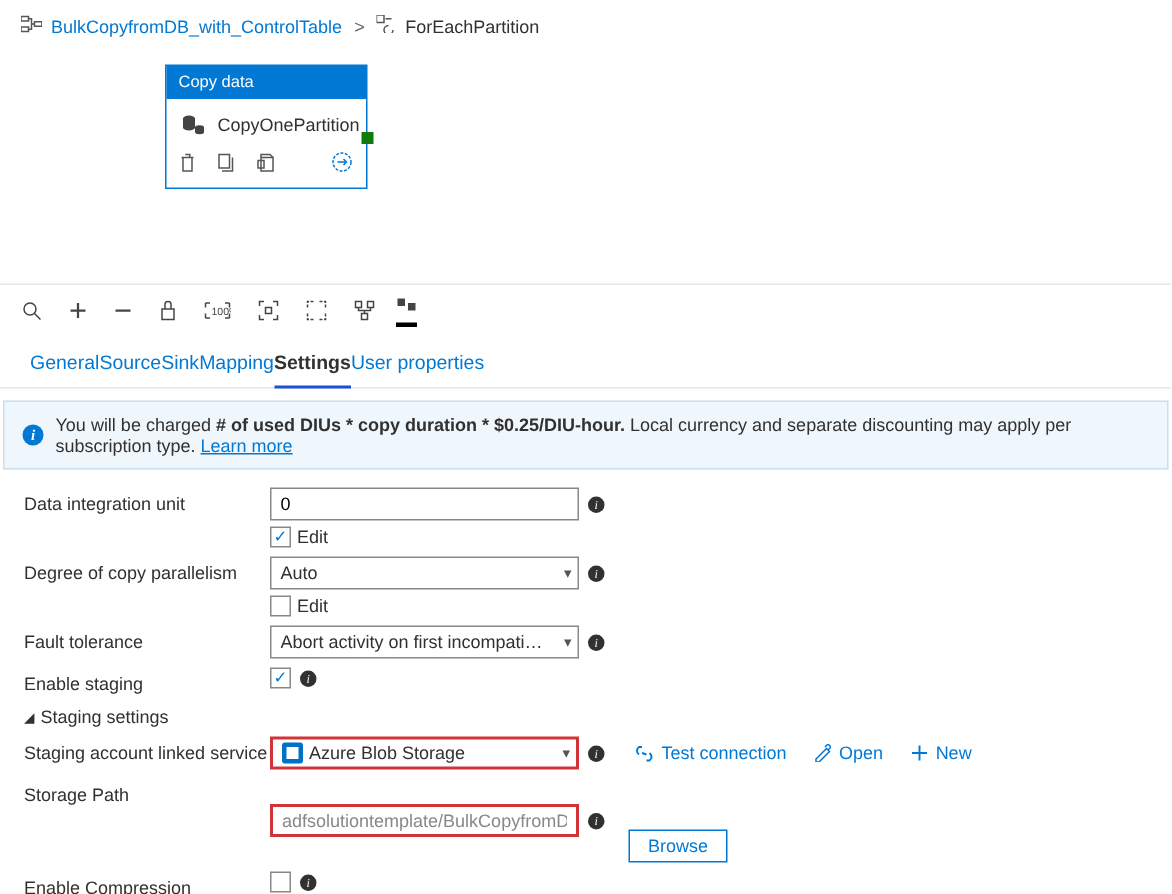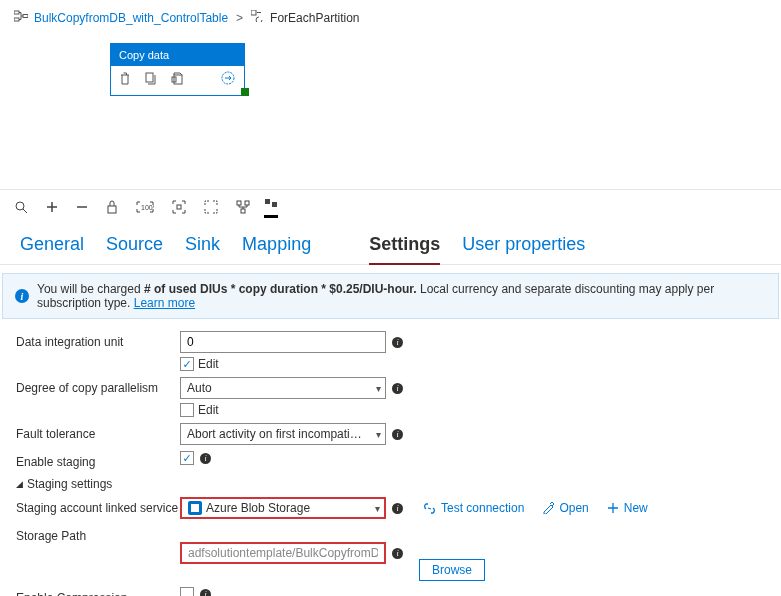--- a/index.html
+++ b/index.html
@@ -83,36 +83,34 @@
   }
   .toolbar svg, .toolbar .tool-txt { cursor: pointer; }
   .toolbar .mark {
     border-bottom: 3px solid #000;
     padding-bottom: 2px;
     margin-left:-4px;
   }
 
   .tabs {
     display: flex;
-    gap: 22px;
     padding: 6px 20px 0;
     border-bottom: 1px solid #e5e5e5;
-    font-size: 18px;
+    font-size: 13px;
   }
   .tab {
     padding: 4px 0 8px;
     color: #0078d4;
     cursor: pointer;
   }
   .tab.active {
     color: #323130;
     font-weight: 600;
-    border-bottom: 2px solid #7f1d1d;
+    border-bottom: 2px solid #1d4ed8;
     margin-bottom: -1px;
-    margin-left: 36px;
   }
 
   .info-bar {
     background: #eff6fc;
     border: 1px solid #c7e0f4;
     padding: 8px 12px;
     display: flex;
     align-items: center;
     gap: 8px;
     font-size: 12px;
@@ -245,20 +243,31 @@
         <rect x="0" y="0" width="5" height="5" fill="none" stroke="#555"></rect>
         <path d="M6 2.5 H10 M8 7 a3 3 0 1 0 3 3" fill="none" stroke="#555"></path>
       </svg>
   </span>
   <span>ForEachPartition</span>
 </div>
 
 <div class="canvas">
   <div class="activity-card">
     <div class="activity-header">Copy data</div>
+    <div class="activity-body">
+      <span class="db-cyl">
+        <svg width="16" height="14" viewBox="0 0 16 14">
+            <ellipse cx="5" cy="3" rx="4" ry="2" fill="#444"></ellipse>
+            <path d="M1 3 V9 a4 2 0 0 0 8 0 V3" fill="#444"></path>
+            <ellipse cx="12" cy="9" rx="3" ry="1.5" fill="#444"></ellipse>
+            <path d="M9 9 V12 a3 1.5 0 0 0 6 0 V9" fill="#444"></path>
+          </svg>
+      </span>
+      <span>CopyOnePartition</span>
+    </div>
     <div class="activity-actions">
       <span><svg width="12" height="13" viewBox="0 0 12 13">
             <path d="M2 3 H10 M3 3 V12 H9 V3 M4.5 1 H7.5 V3" fill="none" stroke="#555" stroke-width="1"></path>
           </svg></span>
       <span><svg width="12" height="13" viewBox="0 0 12 13">
             <rect x="1" y="1" width="7" height="9" fill="none" stroke="#555"></rect>
             <path d="M10 3 V12 H3" fill="none" stroke="#555"></path>
           </svg></span>
       <span><svg width="12" height="13" viewBox="0 0 12 13">
             <rect x="3" y="3" width="8" height="9" fill="none" stroke="#555"></rect>

